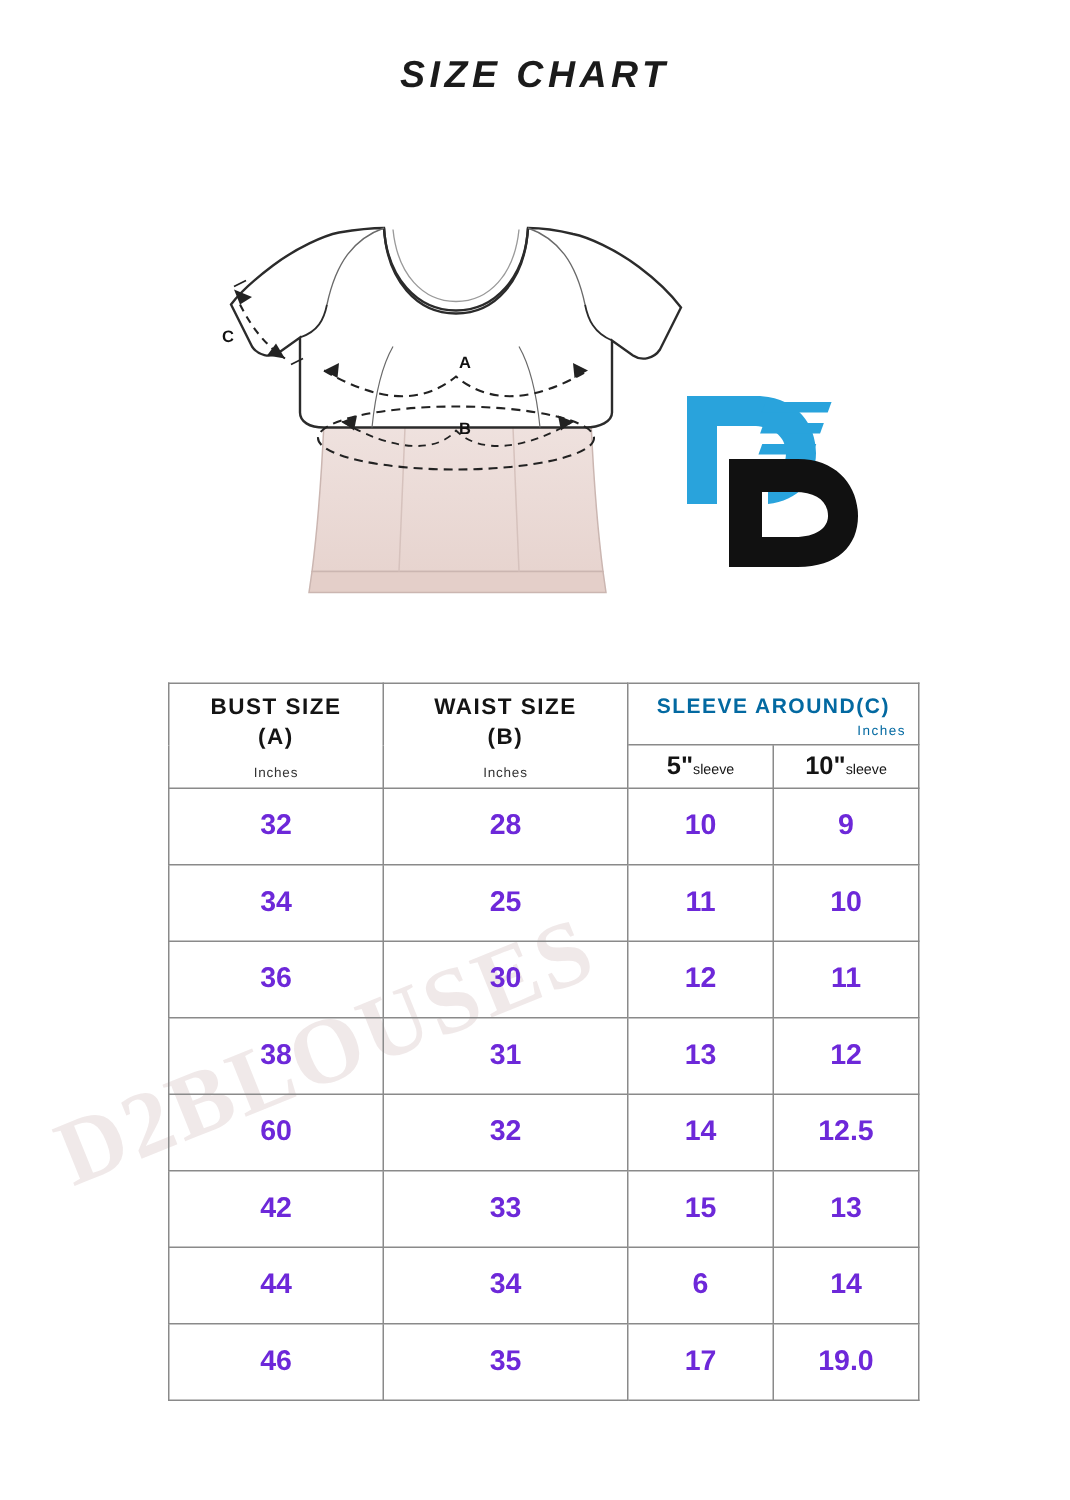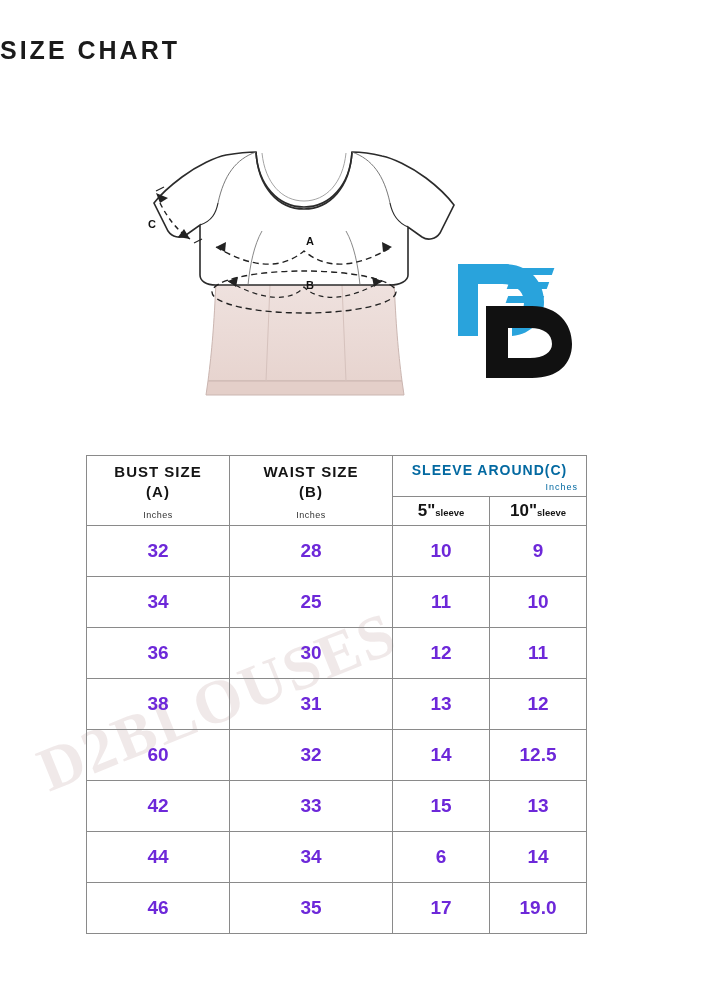--- a/index.html
+++ b/index.html
@@ -21,24 +21,26 @@
     height: 1000px;
     background: #ffffff;
   }
 
   
   .title {
     position: absolute;
     top: 36px;
     left: 0;
     width: 713px;
+    text-align: center;
     font-size: 25px;
     font-weight: bold;
     letter-spacing: 3px;
     color: #1b1b1b;
+    font-style: italic;
   }
 
   
   .illustration {
     position: absolute;
     top: 95px;
     left: 120px;
     width: 480px;
     height: 320px;
   }
@@ -66,21 +68,21 @@
     color: rgba(160,120,120,0.16);
     letter-spacing: 2px;
     white-space: nowrap;
     pointer-events: none;
     z-index: 5;
   }
 
   
   .table-wrap {
     position: absolute;
-    left: 86px;
+    left: 112px;
     top: 455px;
     width: 500px;
     z-index: 10;
   }
   table.size-table {
     border-collapse: collapse;
     width: 500px;
     table-layout: fixed;
   }
   table.size-table td, table.size-table th {
@@ -128,21 +130,21 @@
   }
   .hdr-sleeve-sub {
     font-size: 17px;
     font-weight: bold;
     padding: 3px 2px;
     color: #141414;
     white-space: nowrap;
   }
   .hdr-sleeve-sub .small {
     font-size: 9.5px;
-    font-weight: bold;
+    font-weight: normal;
     letter-spacing: 0;
   }
   td.val {
     font-size: 19px;
     font-weight: bold;
     height: 48px;
     color: #6d28d9;
   }
 </style>
 </head>

